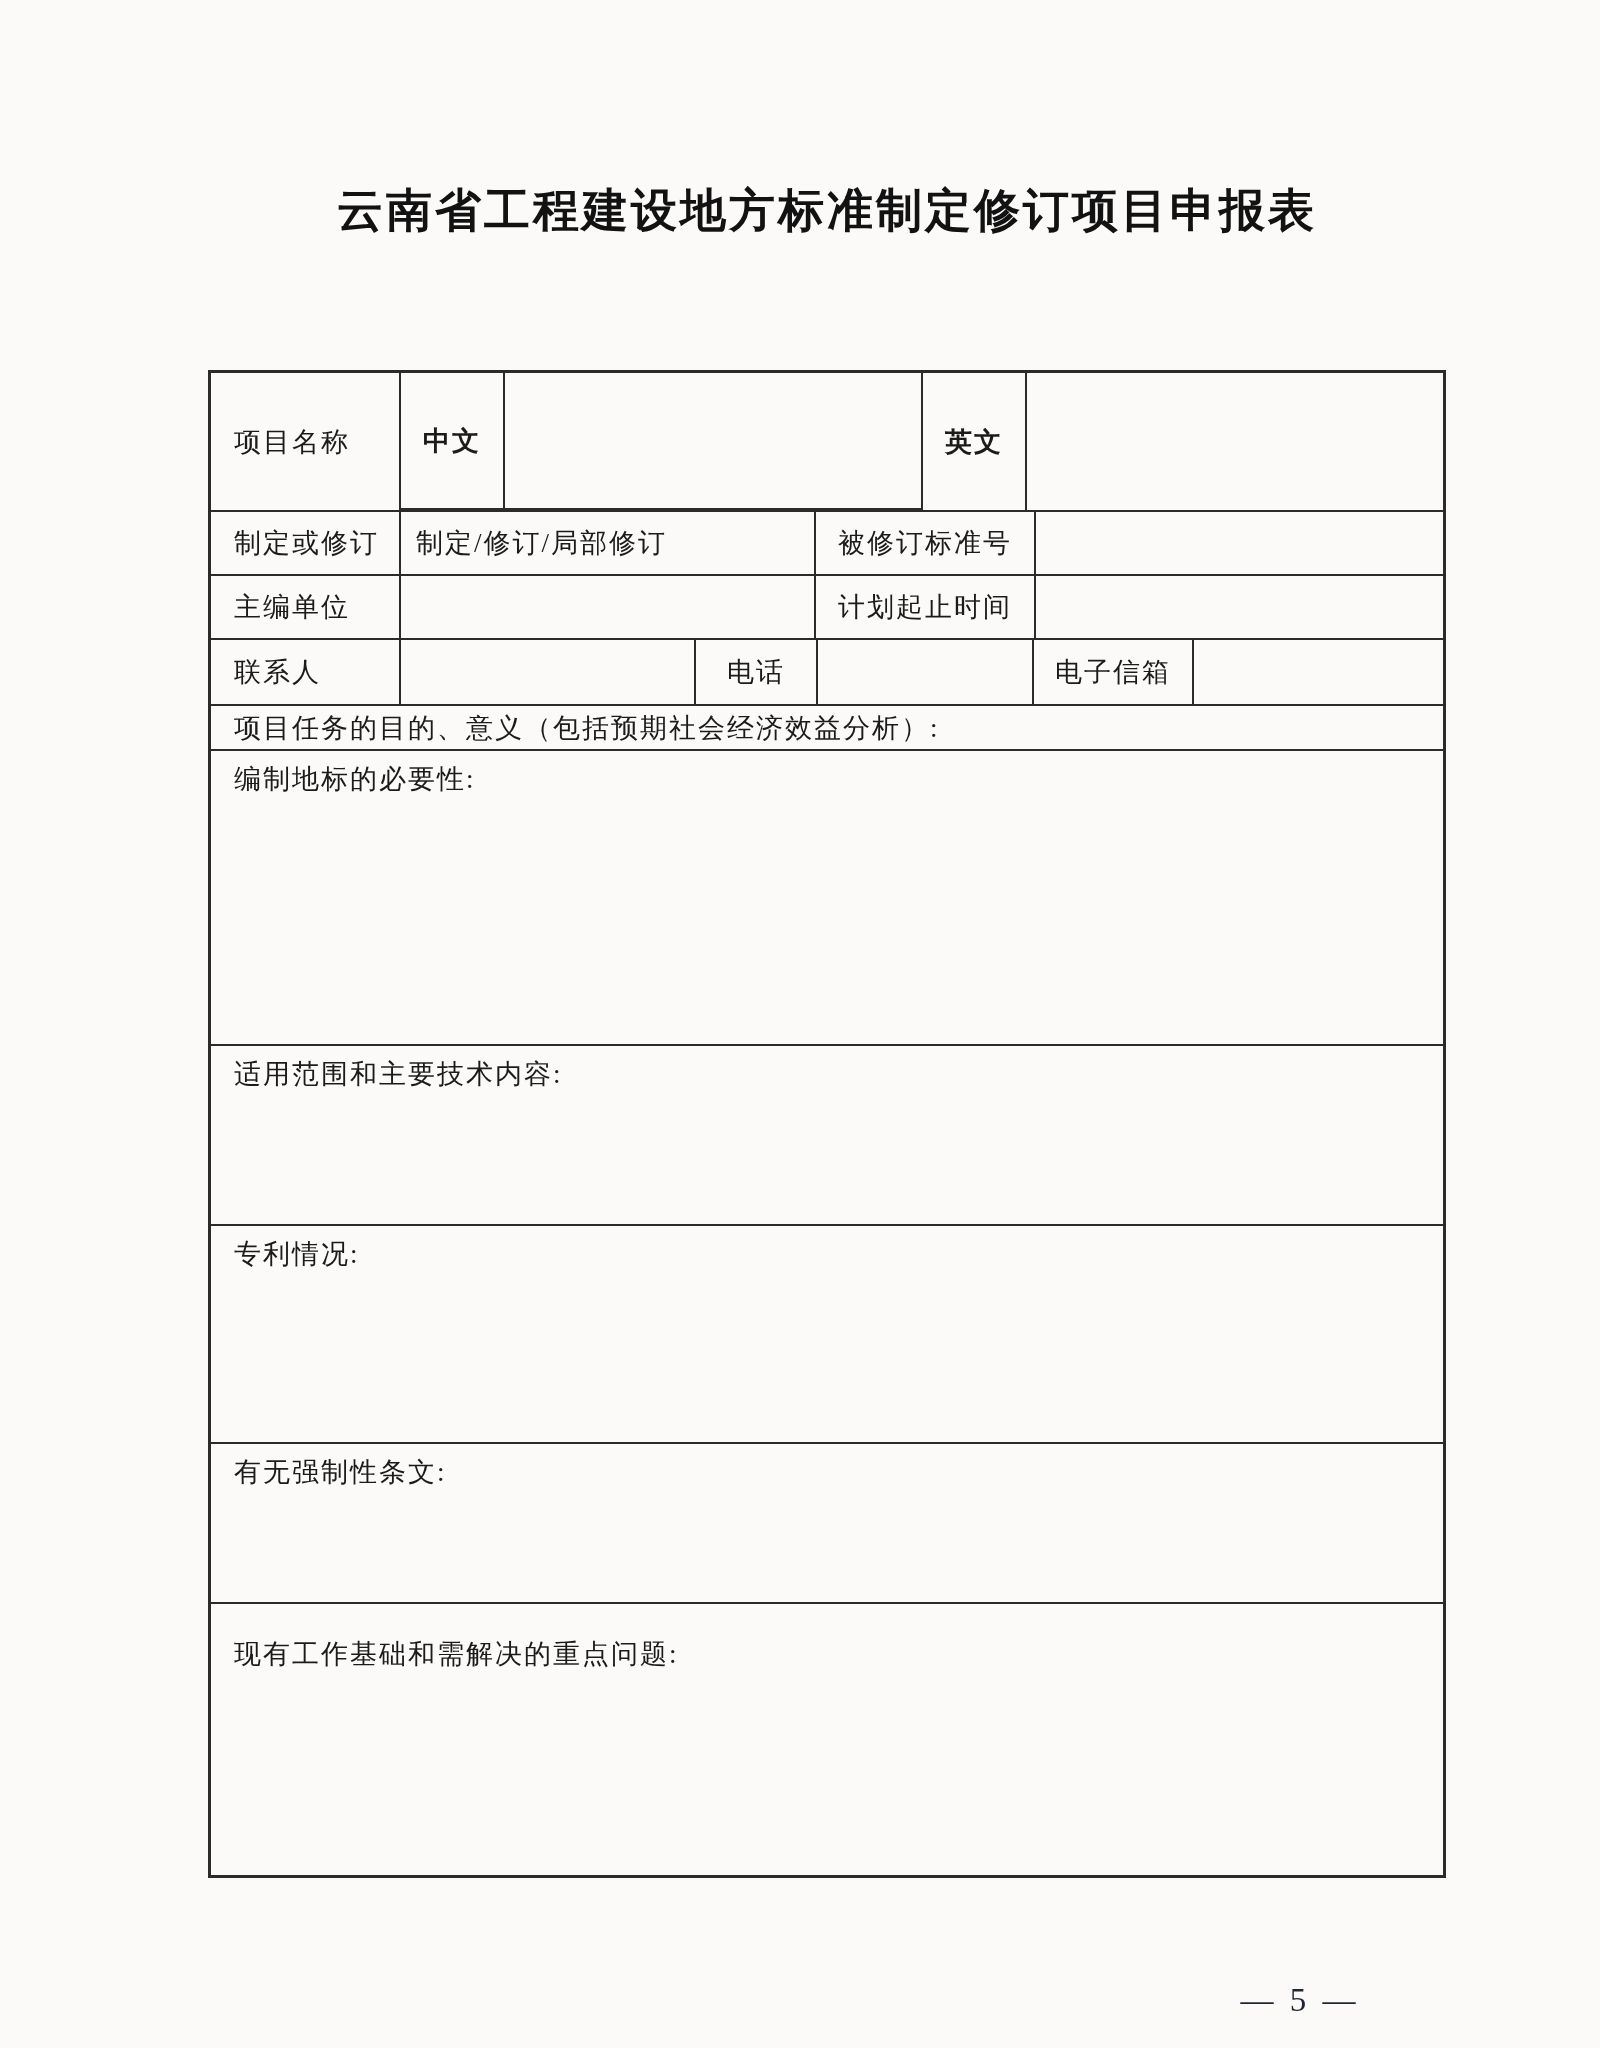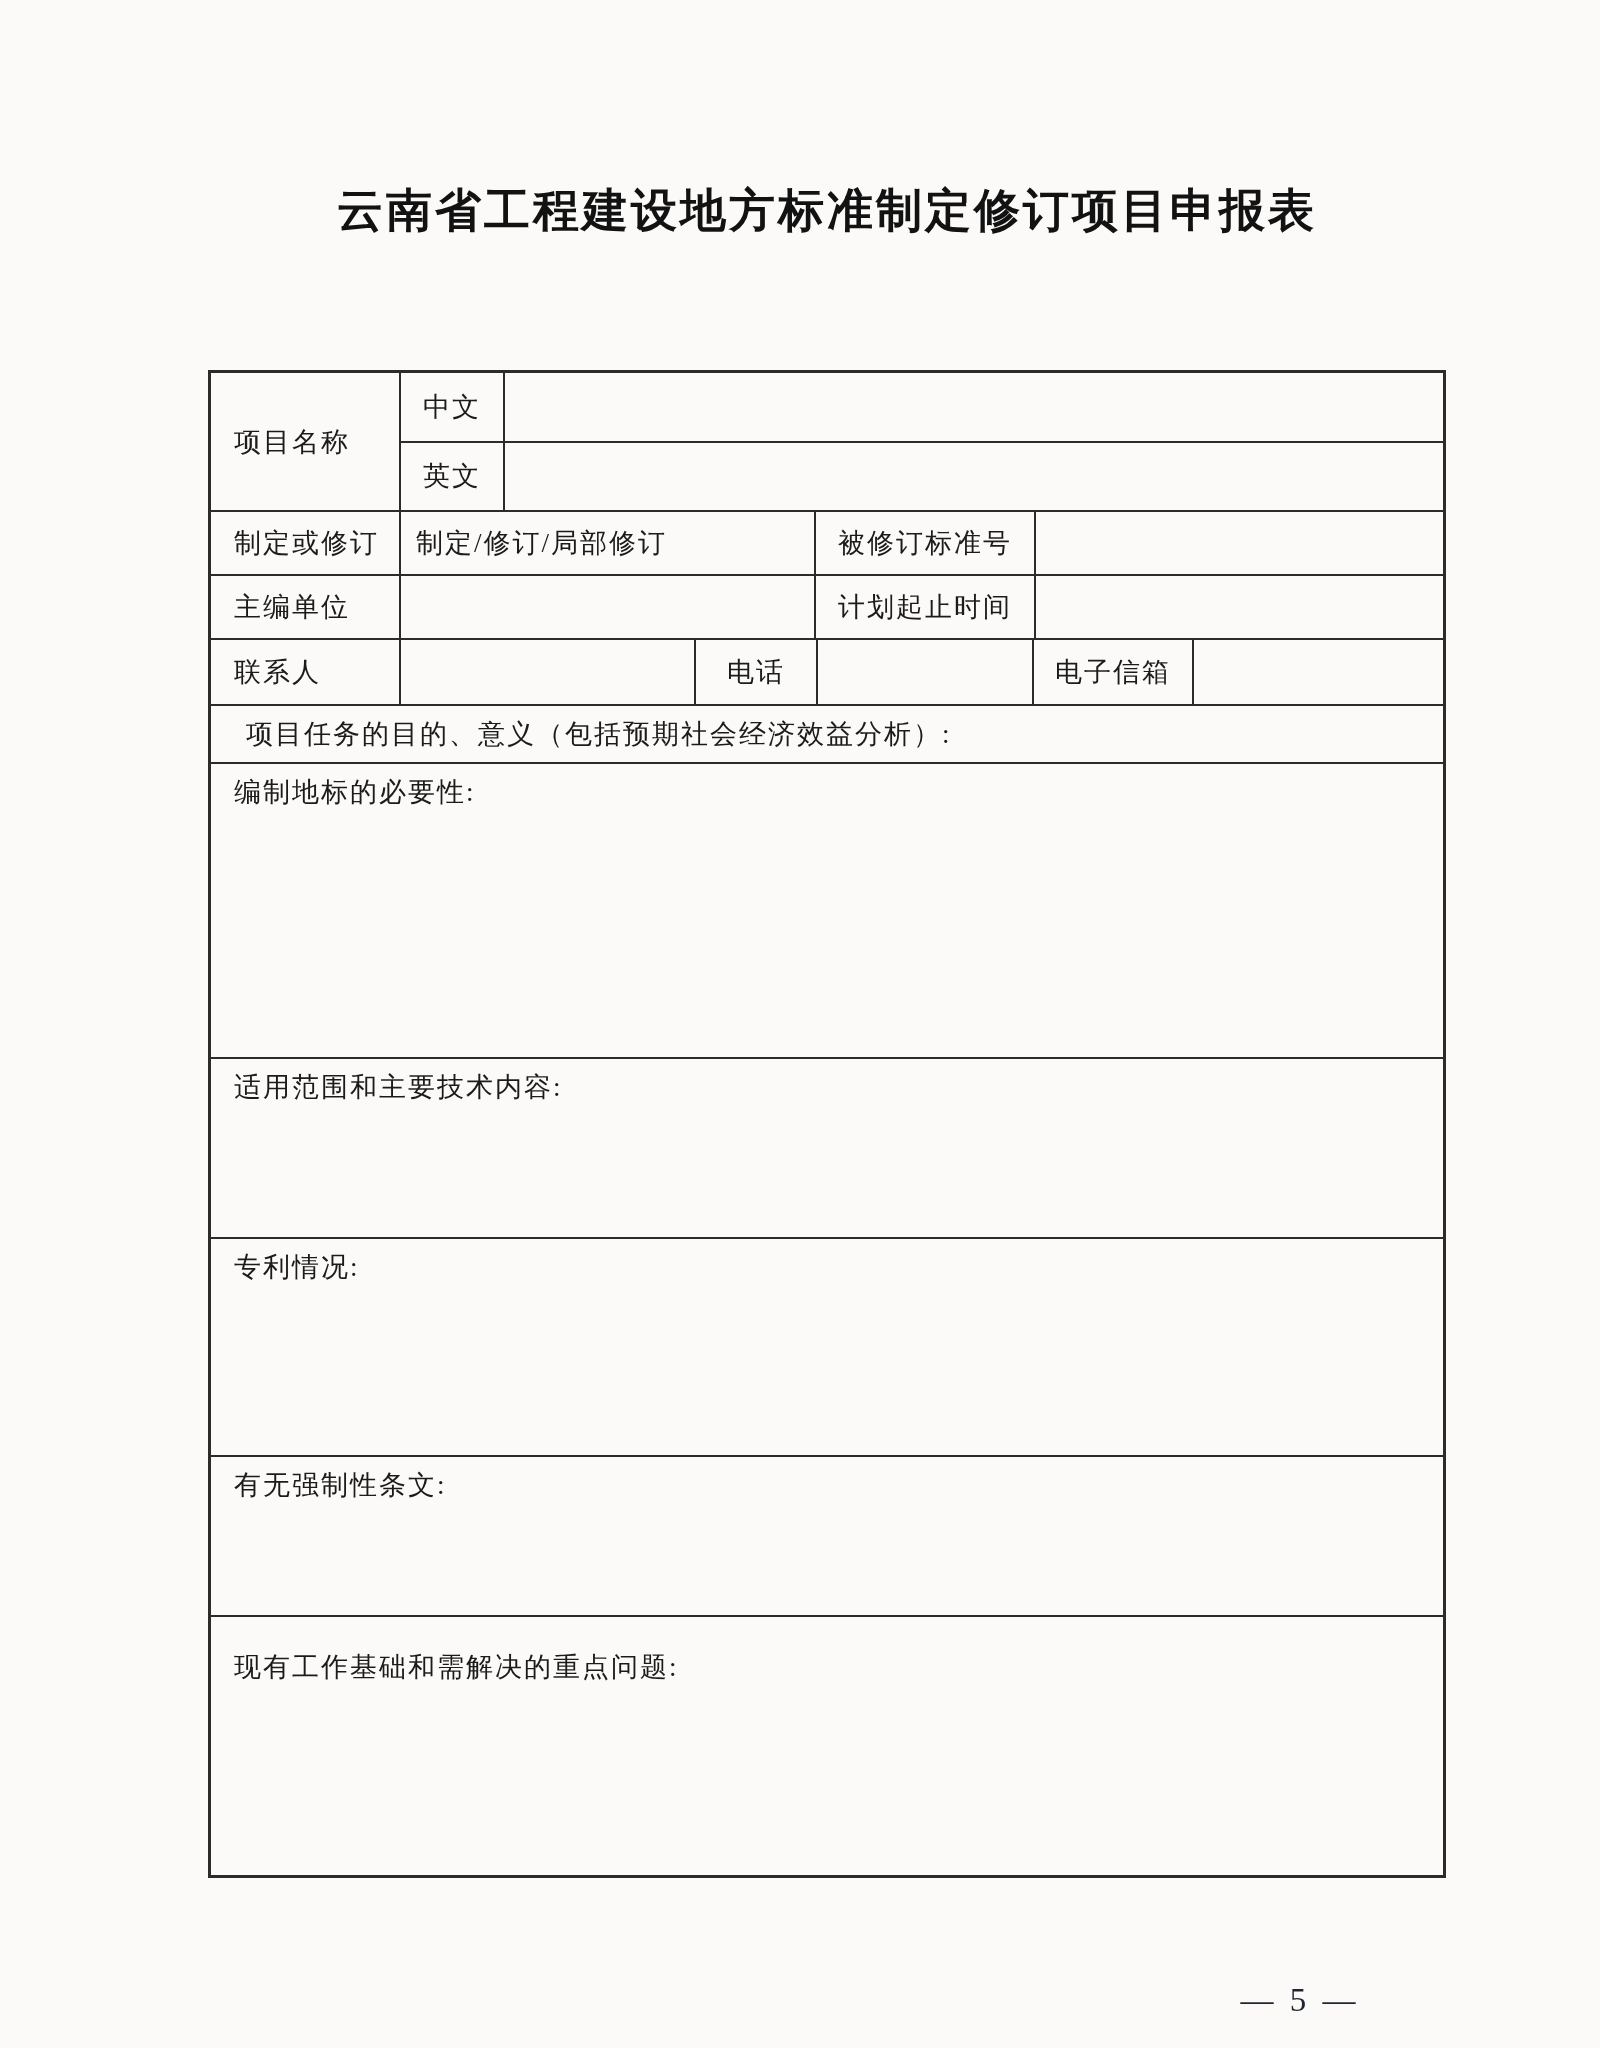--- a/index.html
+++ b/index.html
@@ -72,27 +72,27 @@
   .w415    { flex: 0 0 415px; text-align: center; }
   .w220    { flex: 0 0 220px; }
   .w295    { flex: 0 0 295px; }
   .w122    { flex: 0 0 122px; }
   .w216    { flex: 0 0 216px; }
   .w160    { flex: 0 0 160px; }
   .fill    { flex: 1 1 auto; }
 
   
   .r-name { height: 137px; }
-  .stack { flex: 1 1 auto; display: flex; flex-direction: column; }
+  .stack { flex: 1 1 auto; display: flex; flex-direction: row; font-weight: bold; }
   .subrow { display: flex; flex: 1 1 auto; box-sizing: border-box; }
   .subrow.top { border-bottom: 2px solid #2b2b2b; }
 
   .h64 { height: 64px; }
   .h61 { height: 66px; }
-  .h45 { height: 58px; padding-left: 12px; }
+  .h45 { height: 45px; }
   .h295 { height: 295px; }
   .h180 { height: 180px; }
   .h218 { height: 218px; }
   .h175 { height: 160px; }
 
   
   .section-cell {
     flex: 1 1 auto;
     box-sizing: border-box;
     align-items: flex-start;

